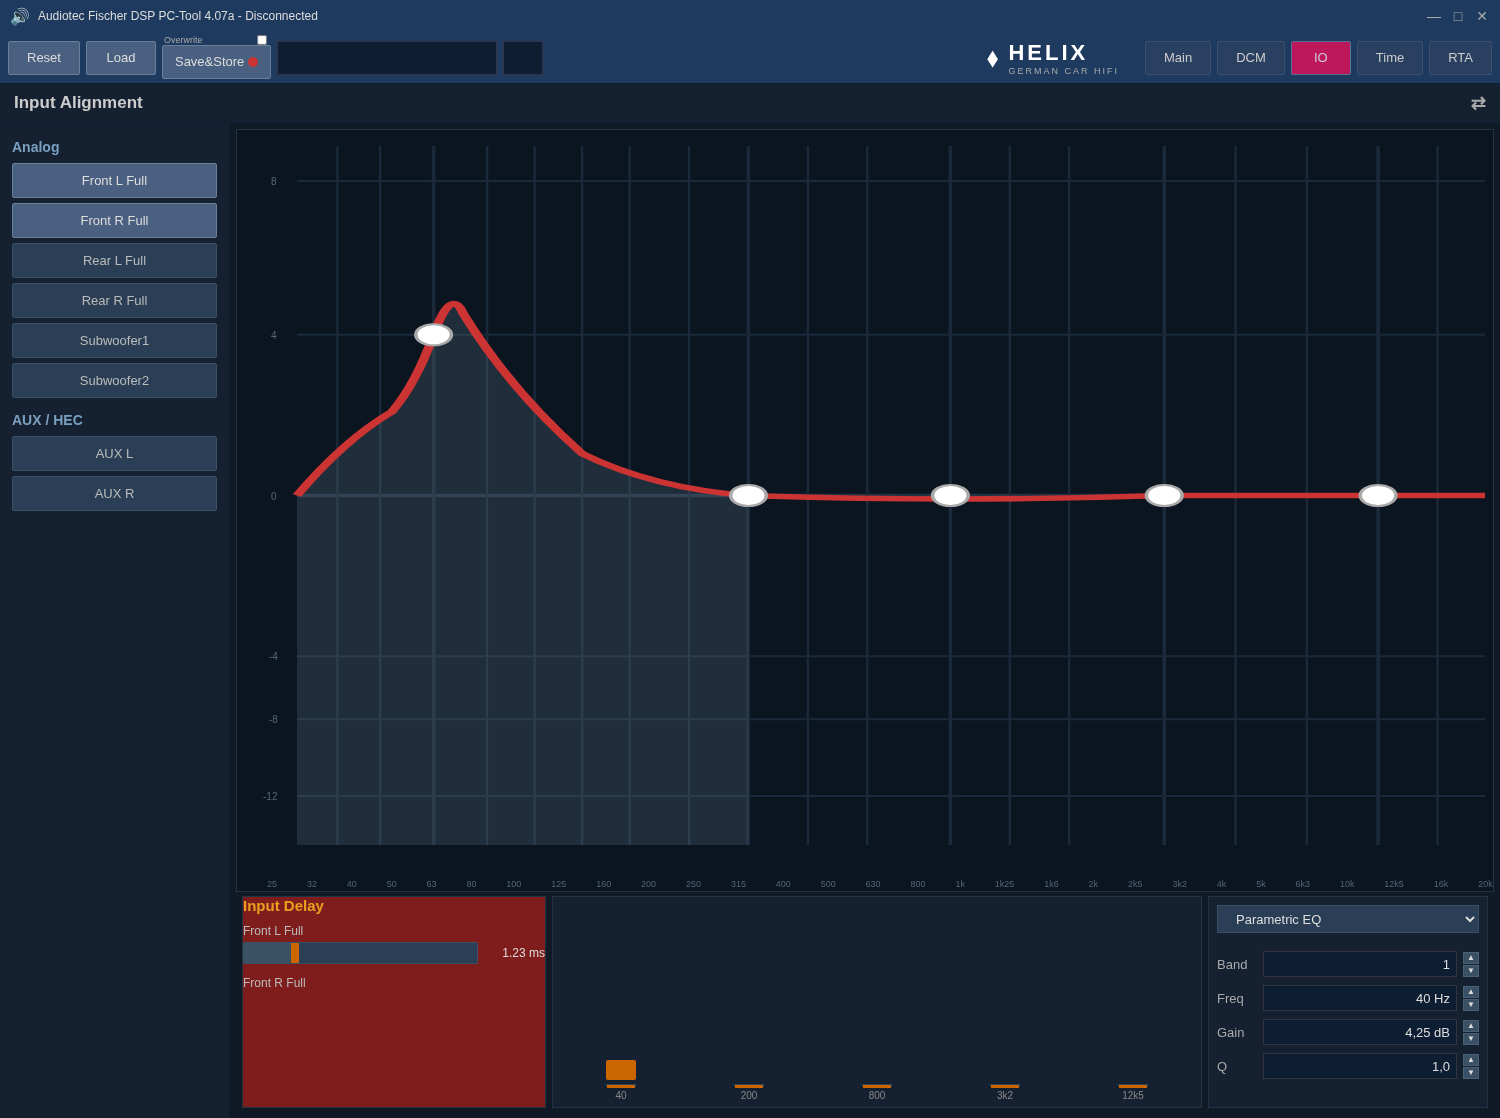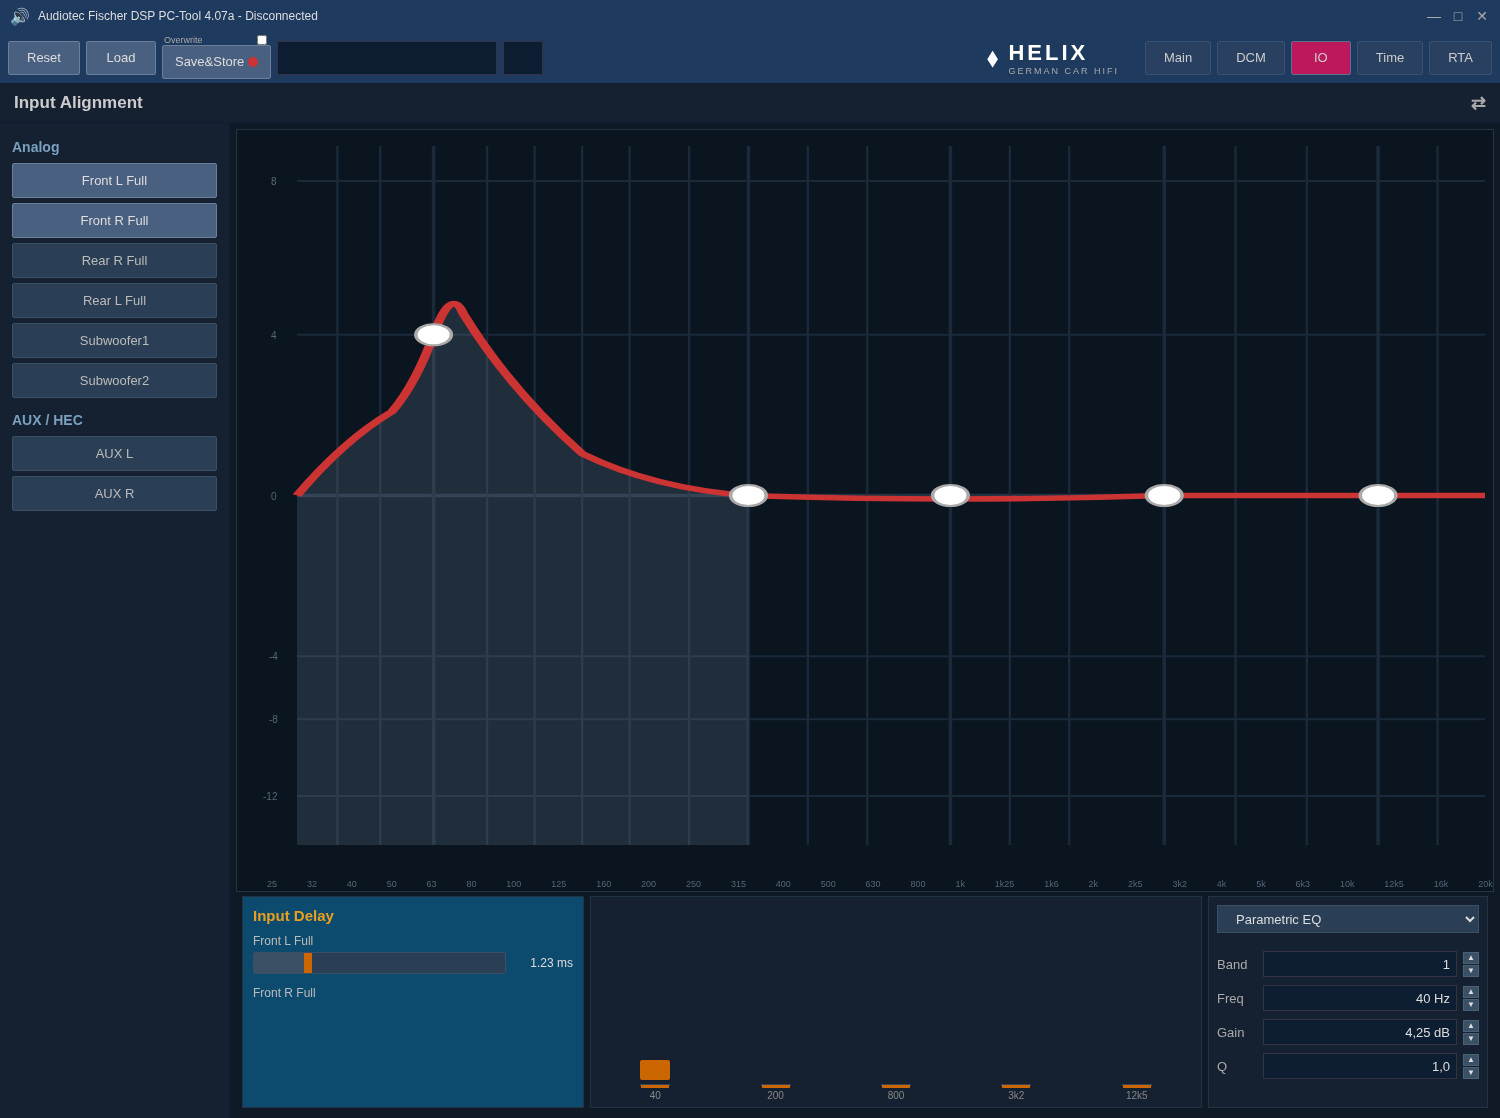--- a/index.html
+++ b/index.html
@@ -242,24 +242,23 @@
     
     #bottom-panels {
       height: 220px;
       display: flex;
       gap: 6px;
       padding: 4px 6px;
       background: #0f1a26;
     }
 
     #input-delay-panel {
-      background: #0c4a6e;
+      background: #7f1d1d;
       border: 1px solid #223344;
-      padding: 10px;
-      width: 342px;
+      width: 304px;
       flex-shrink: 0;
     }
     #input-delay-title {
       color: #e8a020;
       font-size: 15px;
       font-weight: bold;
       margin-bottom: 10px;
     }
     .delay-channel-label {
       color: #bbb;
@@ -492,22 +491,22 @@
     <span id="io-icon">⇄</span>
   </div>
 
   <div id="content-area">
 
     <div id="sidebar">
       <div class="section-label">Analog</div>
 
       <button class="channel-btn selected">Front L Full</button>
       <button class="channel-btn selected">Front R Full</button>
+      <button class="channel-btn">Rear L Full</button>
       <button class="channel-btn">Rear R Full</button>
-      <button class="channel-btn">Rear L Full</button>
       <button class="channel-btn">Subwoofer1</button>
       <button class="channel-btn">Subwoofer2</button>
 
       <div class="section-label" style="margin-top:14px;">AUX / HEC</div>
 
       <button class="channel-btn">AUX L</button>
       <button class="channel-btn">AUX R</button>
     </div>
 
     <div id="chart-area">

